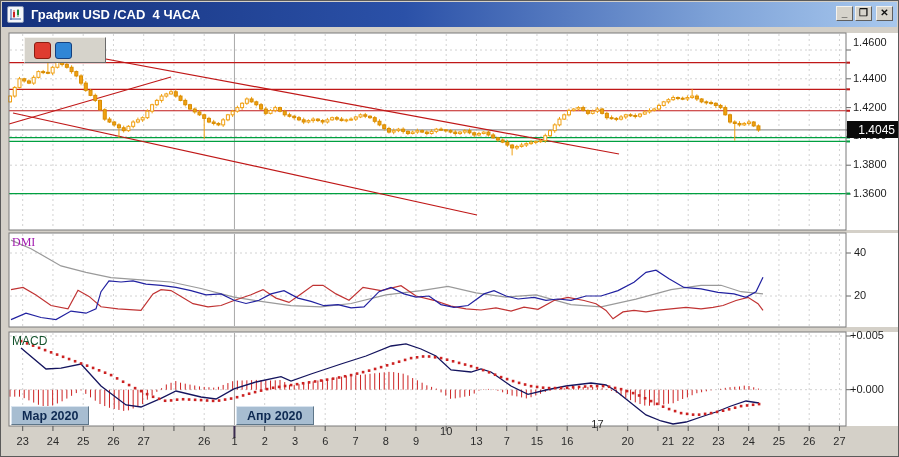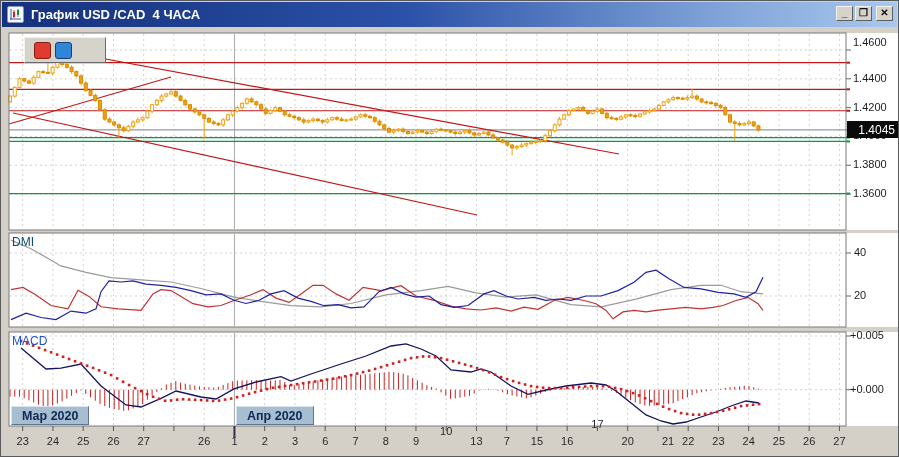--- a/index.html
+++ b/index.html
@@ -861,20 +861,20 @@
       <div class="datelab" style="left: 554.2px; top: 434px;">16</div>
       <div class="datelab" style="left: 584.45px; top: 417px;">17</div>
       <div class="datelab" style="left: 614.7px; top: 434px;">20</div>
       <div class="datelab" style="left: 655px; top: 434px;">21</div>
       <div class="datelab" style="left: 675.2px; top: 434px;">22</div>
       <div class="datelab" style="left: 705.45px; top: 434px;">23</div>
       <div class="datelab" style="left: 735.7px; top: 434px;">24</div>
       <div class="datelab" style="left: 765.95px; top: 434px;">25</div>
       <div class="datelab" style="left: 796.2px; top: 434px;">26</div>
       <div class="datelab" style="left: 826.45px; top: 434px;">27</div>
-      <div class="axlab paneltag" style="left: 11px; top: 234px; color: #0c4a6e;">DMI</div>
-      <div class="axlab paneltag" style="left: 11px; top: 333px; color: #1d4ed8;">MACD</div>
+      <div class="axlab paneltag" style="left: 11px; top: 234px; color: #a21caf; font-family: Liberation Serif, serif;">DMI</div>
+      <div class="axlab paneltag" style="left: 11px; top: 333px; color: #14532d;">MACD</div>
     </div>
 
   <div class="chip" id="chip-mar" style="left: 10px; top: 405px;">Мар 2020</div>
   <div class="chip" id="chip-apr" style="left: 235px; top: 405px;">Апр 2020</div>
   <div class="pricetag">1.4045</div>
 </div>
 
 </body></html>

